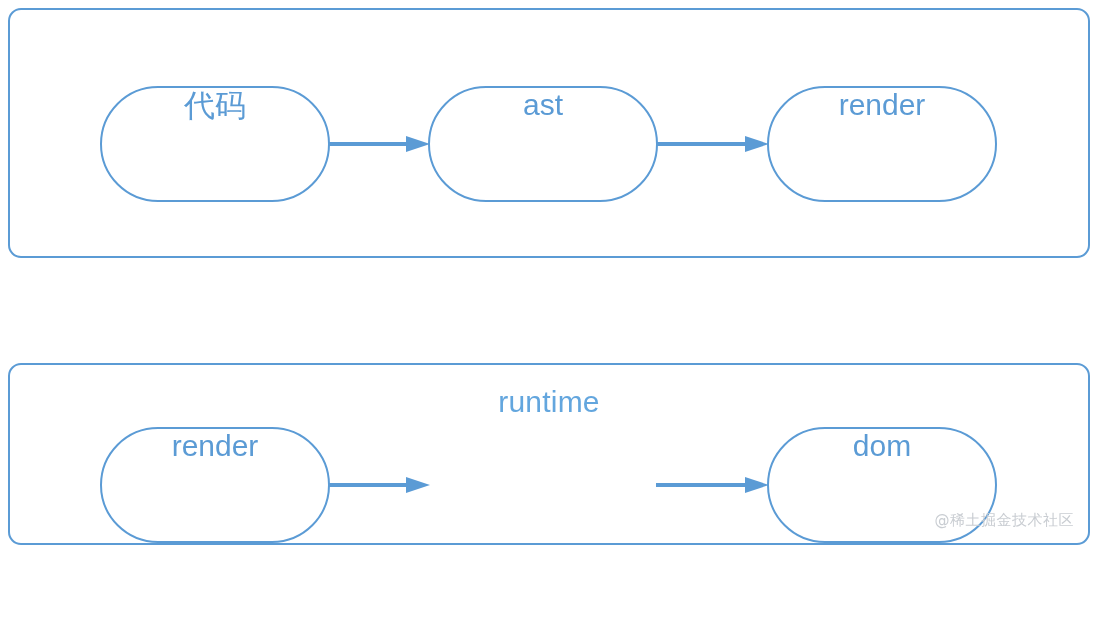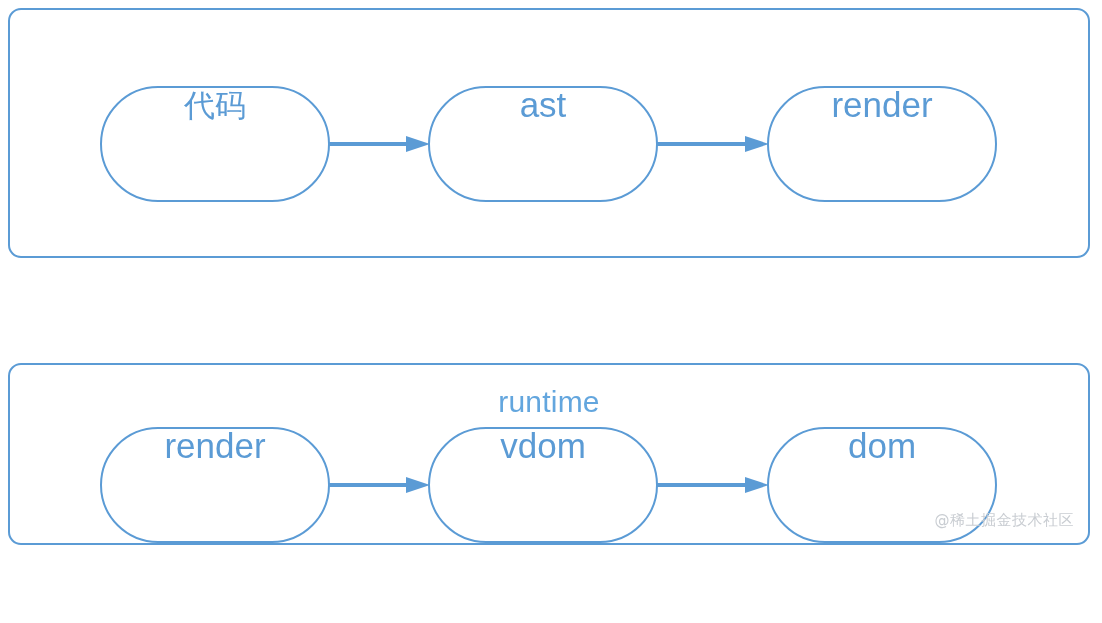--- a/index.html
+++ b/index.html
@@ -77,21 +77,21 @@
     height: 116px;
     border: 2.5px solid #5b9bd5;
     border-radius: 60px;
     background: #ffffff;
     display: flex;
     align-items: flex-start;
     justify-content: center;
   }
   .node-label {
     color: #5b9bd5;
-    font-size: 35px;
+    font-size: 30px;
     line-height: 34px;
     white-space: nowrap;
     user-select: none;
   }
   .node-label.cjk {
     font-family: "DejaVu Sans", "Liberation Sans", sans-serif;
     font-size: 31px;
   }
 
   .node.n1 { left: 90px; }
@@ -168,23 +168,20 @@
 
       <div class="node n1">
         <span class="node-label">render</span>
       </div>
 
       <svg class="arrow a1" viewBox="0 0 104 20" preserveAspectRatio="none">
         <line x1="0" y1="10" x2="80" y2="10" stroke="#5b9bd5" stroke-width="4"></line>
         <polygon points="78,2 102,10 78,18" fill="#5b9bd5"></polygon>
       </svg>
 
-      <div class="node n2">
-        <span class="node-label">vdom</span>
-      </div>
 
       <svg class="arrow a2" viewBox="0 0 115 20" preserveAspectRatio="none">
         <line x1="0" y1="10" x2="91" y2="10" stroke="#5b9bd5" stroke-width="4"></line>
         <polygon points="89,2 113,10 89,18" fill="#5b9bd5"></polygon>
       </svg>
 
       <div class="node n3">
         <span class="node-label">dom</span>
       </div>
 

